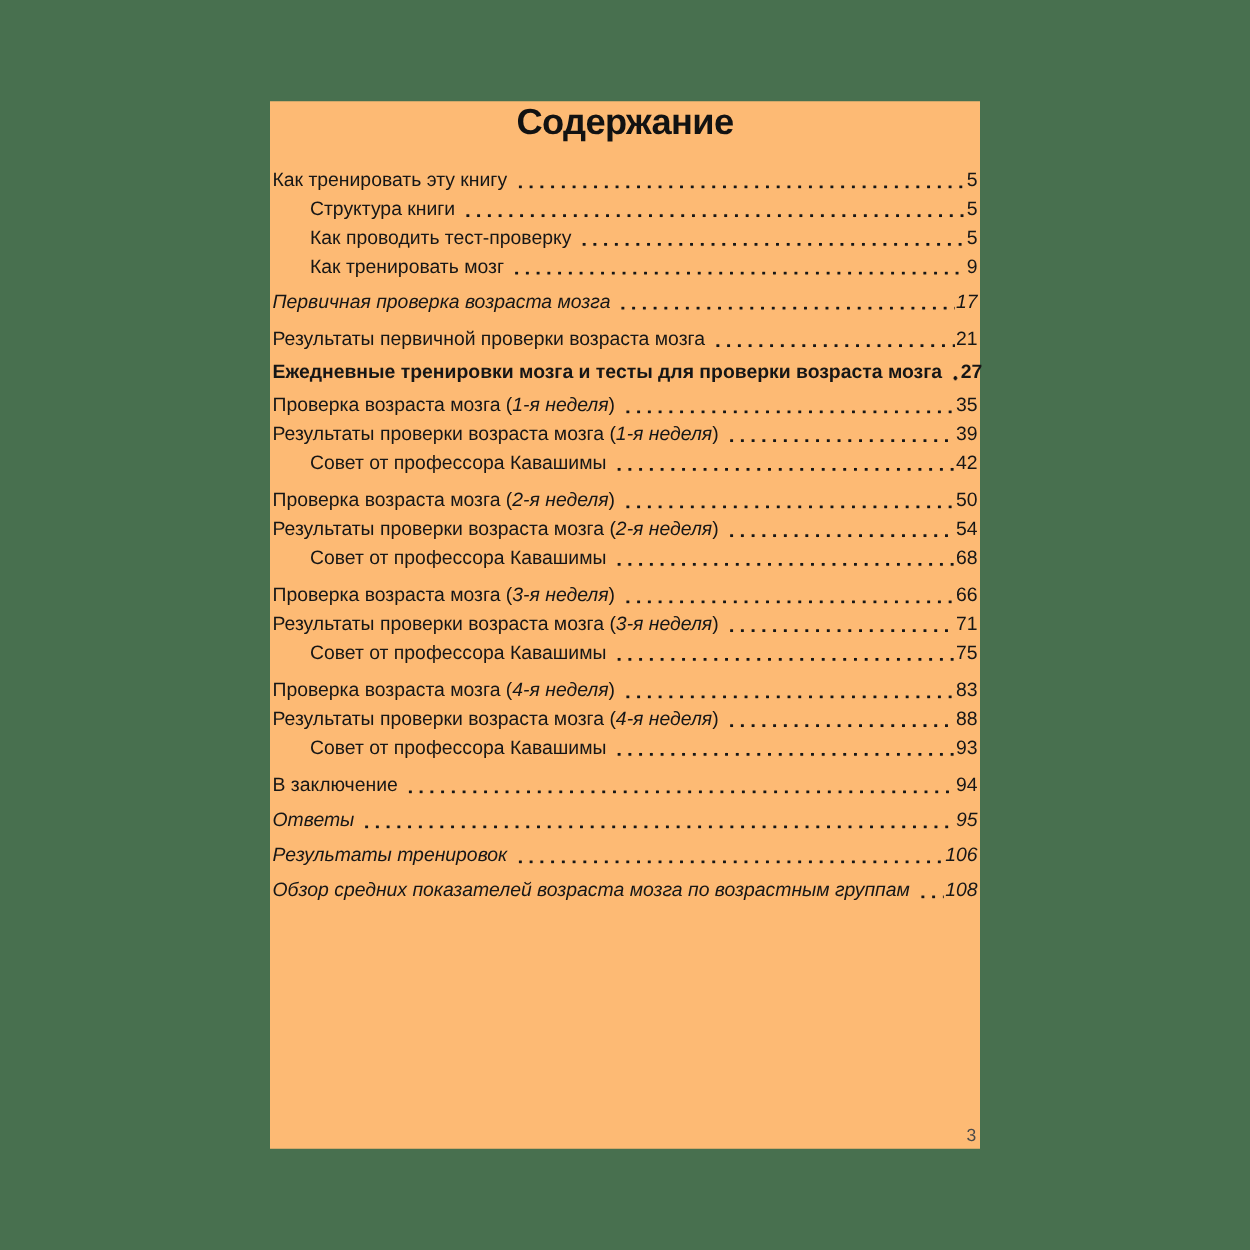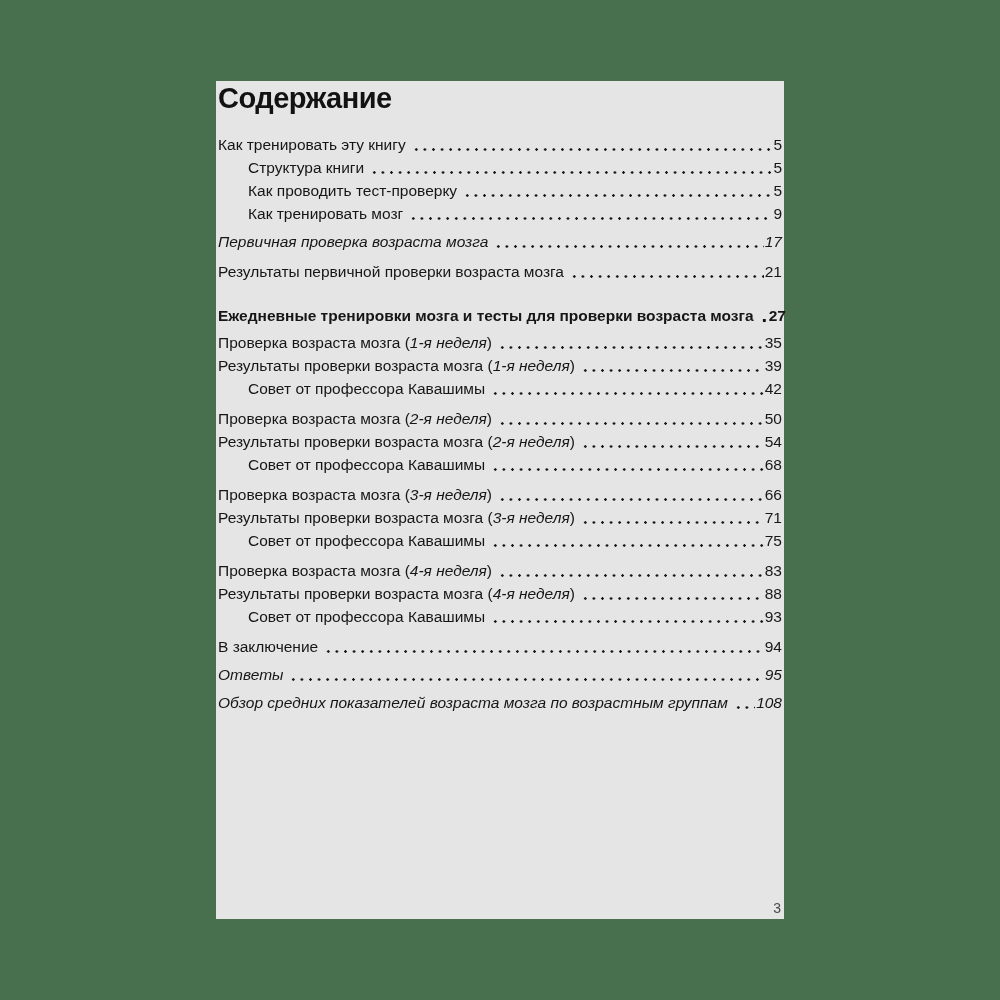--- a/index.html
+++ b/index.html
@@ -42,21 +42,21 @@
     align-items: baseline;
     height: 23px;
     line-height: 23px;
     font-size: 15.5px;
     white-space: nowrap;
   }
   .row.indent .label { padding-left: 30px; }
   .row.bold { font-weight: 700; margin-bottom: 4px; }
   .row.gap-s { margin-top: 5px; font-style: italic; }
   .row.gap-m { margin-top: 7px; }
-  .row.gap-l { margin-top: 21px; }
+  .row.gap-l { margin-top: 3px; }
   .label { flex: 0 0 auto; }
   .label i { }
   .leader {
     flex: 1 1 auto;
     min-width: 10px;
     align-self: stretch;
     margin-left: 4px;
     margin-right: 1px;
     background-image: radial-gradient(circle, #161616 1.15px, transparent 1.45px);
     background-size: 8.6px 5px;
@@ -74,21 +74,21 @@
     font-size: 14px;
     color: #4a4a4a;
     line-height: 16px;
   }
 </style>
 </head>
 <body>
 
 <div class="backdrop" style="background: rgb(72, 112, 79);"></div>
 
-<div class="paper" style="background: #e5e5e5;">
+<div class="paper" style="background: #fdba74; text-align: center;">
   <h1 class="title">Содержание</h1>
   <div class="toc">
       <div class="row">
         <span class="label"><span>Как тренировать эту книгу</span></span>
         <span class="leader"></span>
         <span class="num">5</span>
       </div>
       <div class="row indent">
         <span class="label"><span>Структура книги</span></span>
         <span class="leader"></span>
@@ -181,20 +181,25 @@
       </div>
       <div class="row gap-m">
         <span class="label"><span>В заключение </span></span>
         <span class="leader"></span>
         <span class="num">94</span>
       </div>
       <div class="row gap-s">
         <span class="label"><span>Ответы</span></span>
         <span class="leader"></span>
         <span class="num">95</span>
+      </div>
+      <div class="row gap-s">
+        <span class="label"><span>Результаты тренировок </span></span>
+        <span class="leader"></span>
+        <span class="num">106</span>
       </div>
       <div class="row gap-s">
         <span class="label"><span>Обзор средних показателей возраста мозга по возрастным группам  </span></span>
         <span class="leader"></span>
         <span class="num">108</span>
       </div>
     </div>
   <div class="folio">3</div>
 </div>
 

